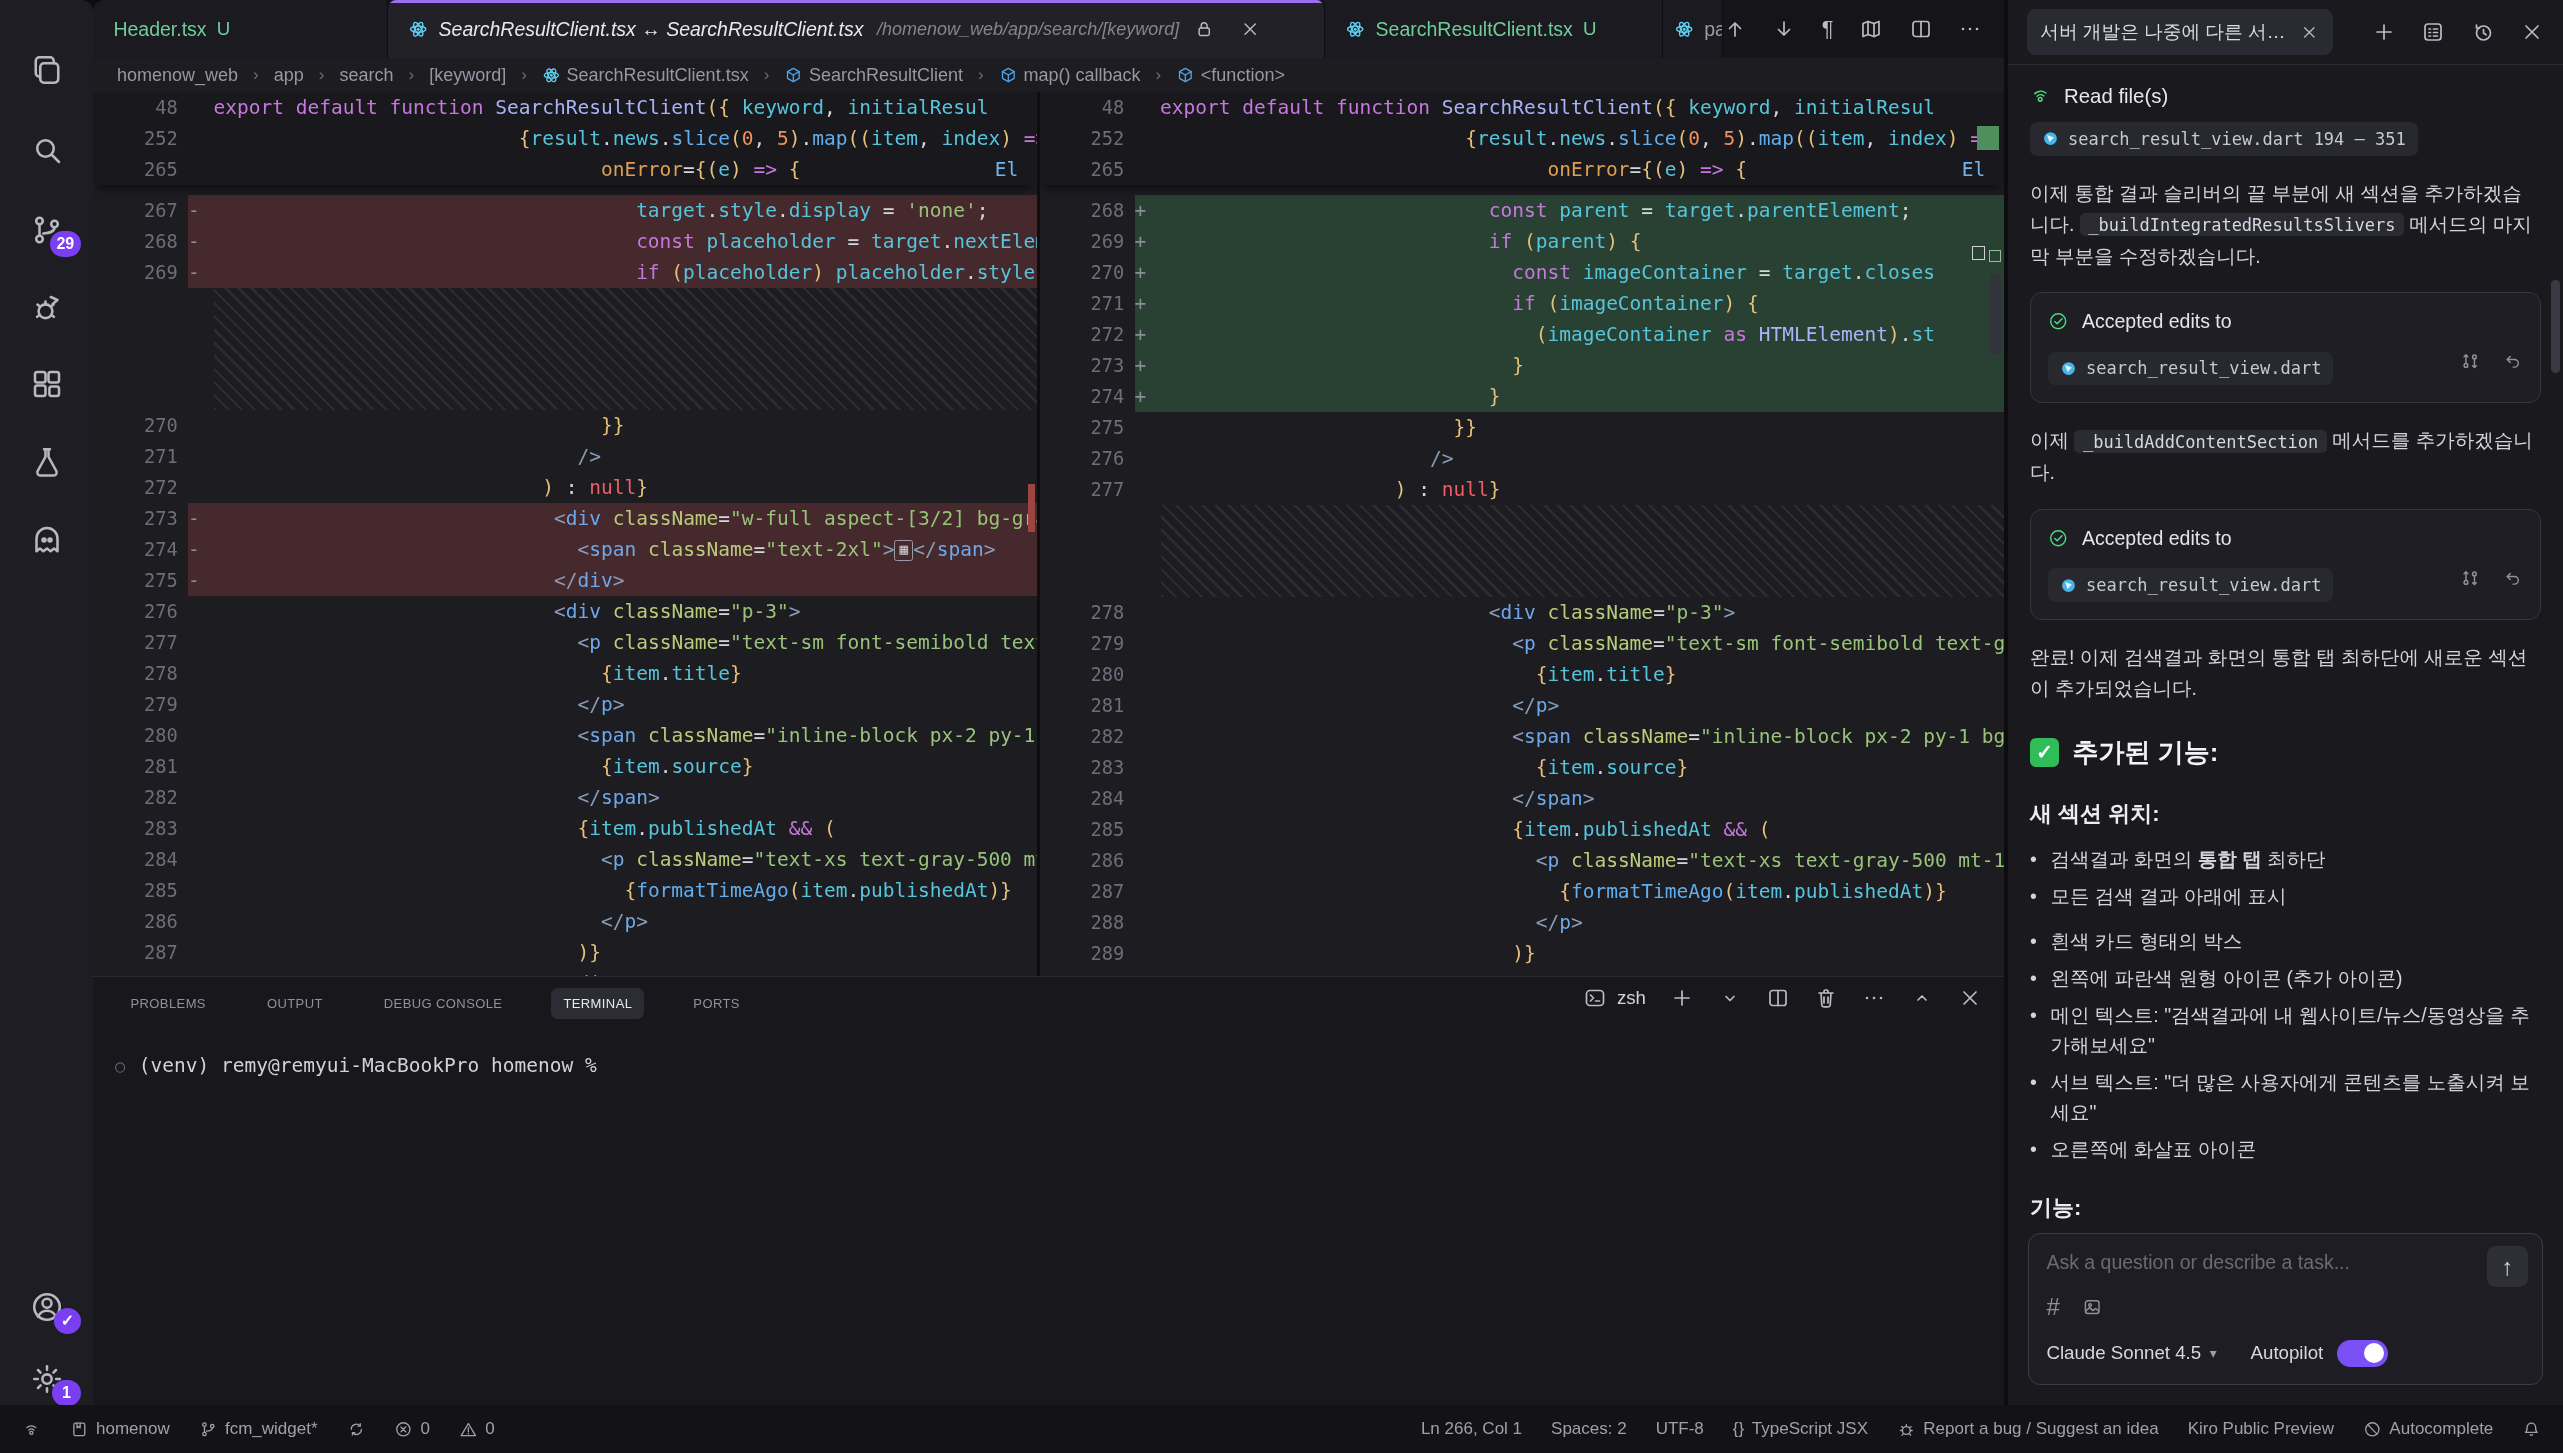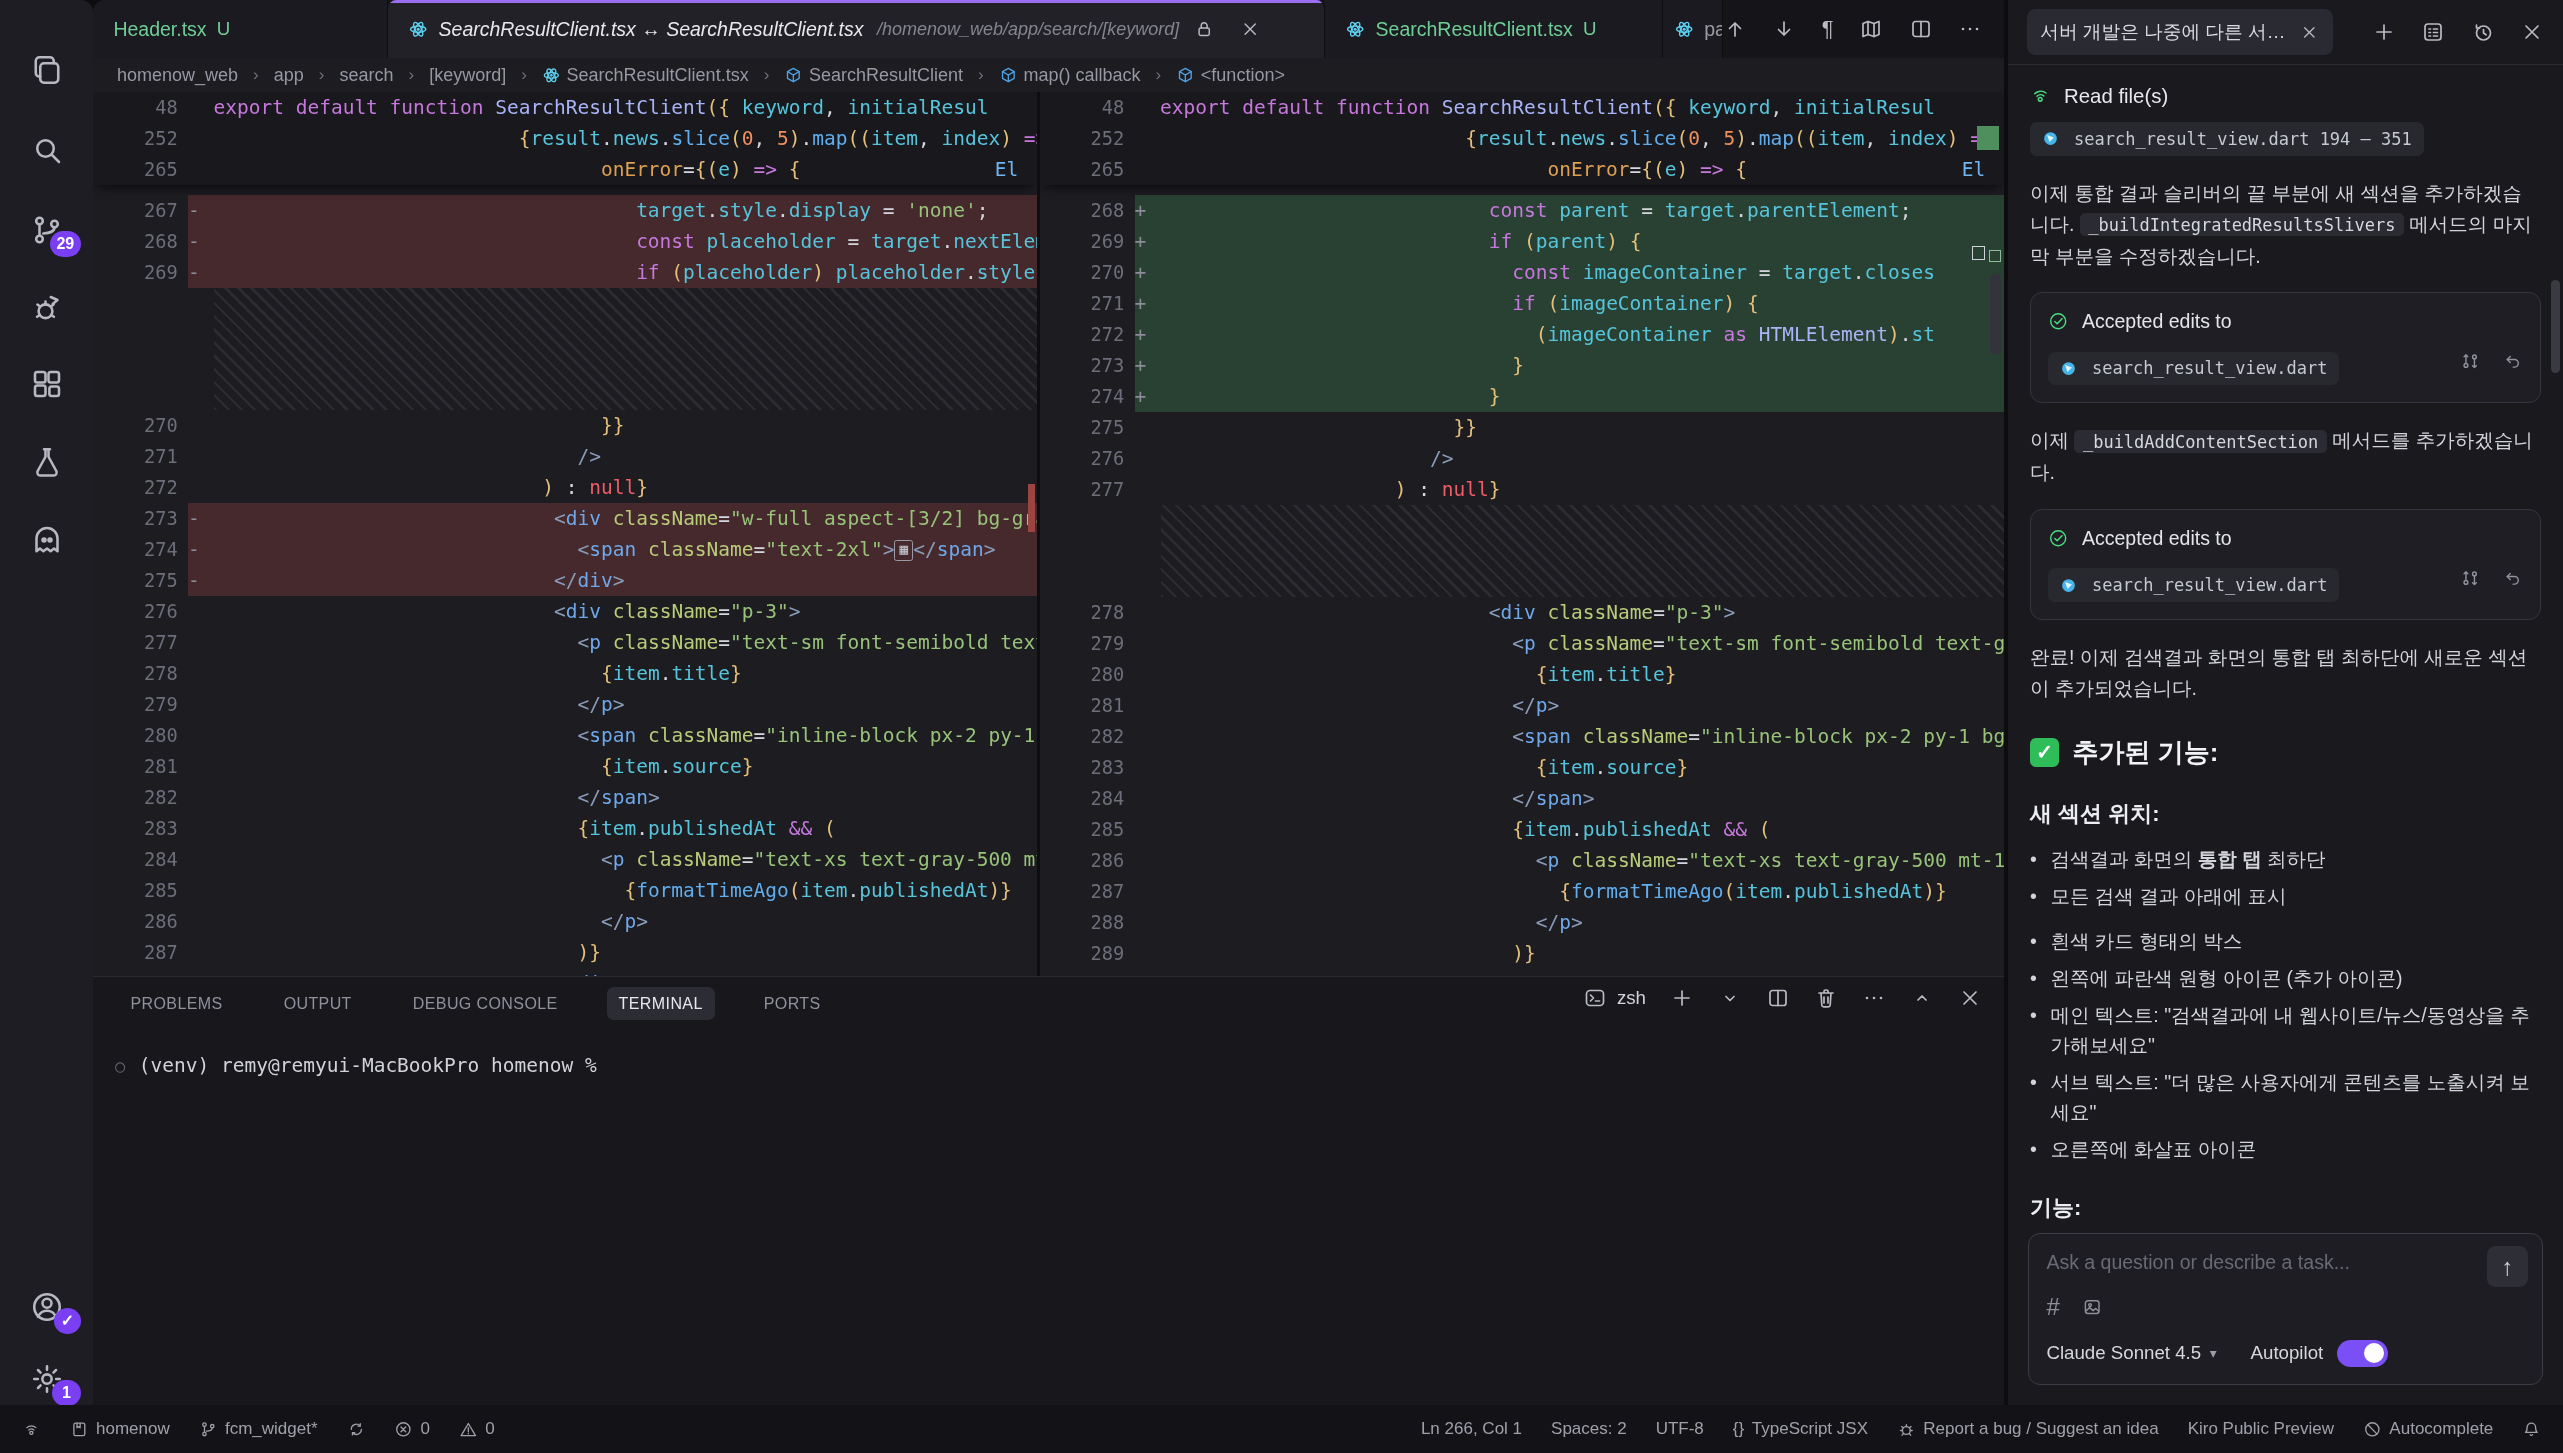--- a/index.html
+++ b/index.html
@@ -77,21 +77,21 @@
   .tk-am{color:#dda052} .tk-at{color:#b9cc7a} .tk-str{color:#98c379} .tk-tag{color:#6fa8ea}
   .tk-tb{color:#8a9cb8} .tk-nu{color:#ee5d68}
   .tk-tf{color:#c3c4cc; border:0.8px solid #9a9ba6; font-size:14.4px; line-height:17px; display:inline-block;
          height:20.4px; width:18.7px; text-align:center; vertical-align:middle; border-radius:2.5px; }
   .ovr { position:absolute; z-index:4; }
 
   
   #terminal { position:absolute; left:0; top:976px; width:100%; height:429px; background:#17171c;
               border-top:0.8px solid #2a2a31; }
   #termtabs { display:flex; align-items:center; height:53px; padding-left:25.5px; gap:37px;
-              font-size:16px; letter-spacing:0.4px; color:#8f919c; }
+              font-size:13px; letter-spacing:0.4px; color:#8f919c; }
   .ttab { padding:7.6px 12px; border-radius:6.8px; }
   .ttab.active { background:#2c2c34; color:#e8e9ee; }
   #termactions { position:absolute; right:22px; top:8.5px; display:flex; align-items:center; gap:24px; color:#b9bac3; }
   #termactions svg { width:23px; height:23px; }
   #termactions .tlbl { font-size:18.7px; color:#d2d3d9; margin-left:-13.6px; }
   .tline { margin:24px 0 0 22px; font-family:"DejaVu Sans Mono","Liberation Mono",monospace;
            font-size:19.5px; color:#d2d3d9; display:flex; align-items:center; gap:13.6px; }
   .tcircle { color:#676975; font-size:17px; }
 
   
@@ -100,21 +100,21 @@
               border-bottom:0.8px solid #2c2c33; }
   #chattab { display:flex; align-items:center; gap:12px; background:#2a2a32; border-radius:8.5px;
              padding:10.2px 13.6px; max-width:306px; }
   #chattab .ttl { font-size:18.7px; color:#dadbe1; white-space:nowrap; overflow:hidden; text-overflow:ellipsis; }
   #chatheadicons { margin-left:auto; display:flex; gap:25.5px; color:#b9bac3; align-items:center; }
   #chatheadicons svg { width:24px; height:24px; }
   #chattab svg { width:18.7px; height:18.7px; color:#b9bac3; }
   #chatbody { position:absolute; top:65px; left:0; right:0; bottom:0; padding:20.4px 22px 0 22px; overflow:hidden; }
   .readrow { display:flex; align-items:center; gap:13.6px; font-size:20.4px; color:#e7e8ee; }
   .readrow svg { width:24px; height:24px; color:#4ade80; }
-  .chip { display:inline-flex; align-items:center; gap:15px; background:#28282f; border-radius:6.8px;
+  .chip { display:inline-flex; align-items:center; gap:9px; background:#28282f; border-radius:6.8px;
           padding:6.8px 12px; font-family:"DejaVu Sans Mono","Liberation Mono",monospace;
           font-size:17px; color:#c6c9d2; margin-top:13.6px; }
   .chip svg { width:17px; height:17px; }
   .para { font-size:19.5px; line-height:31px; color:#d3d4db; margin-top:22px; }
   .codechip { background:#2b2b33; border-radius:5.1px; padding:1.7px 8.5px;
               font-family:"DejaVu Sans Mono","Liberation Mono",monospace; font-size:17px; color:#d6d8df; }
   .card { border:0.8px solid #35353e; border-radius:12px; background:#1e1e24; padding:17px; margin-top:20.4px; }
   .cardhead { display:flex; align-items:center; gap:13.6px; font-size:19.5px; color:#e4e5ea; }
   .cardhead svg { width:25.5px; height:25.5px; color:#4ade80; }
   .cardrow { display:flex; align-items:center; justify-content:space-between; margin-top:5.1px; }

